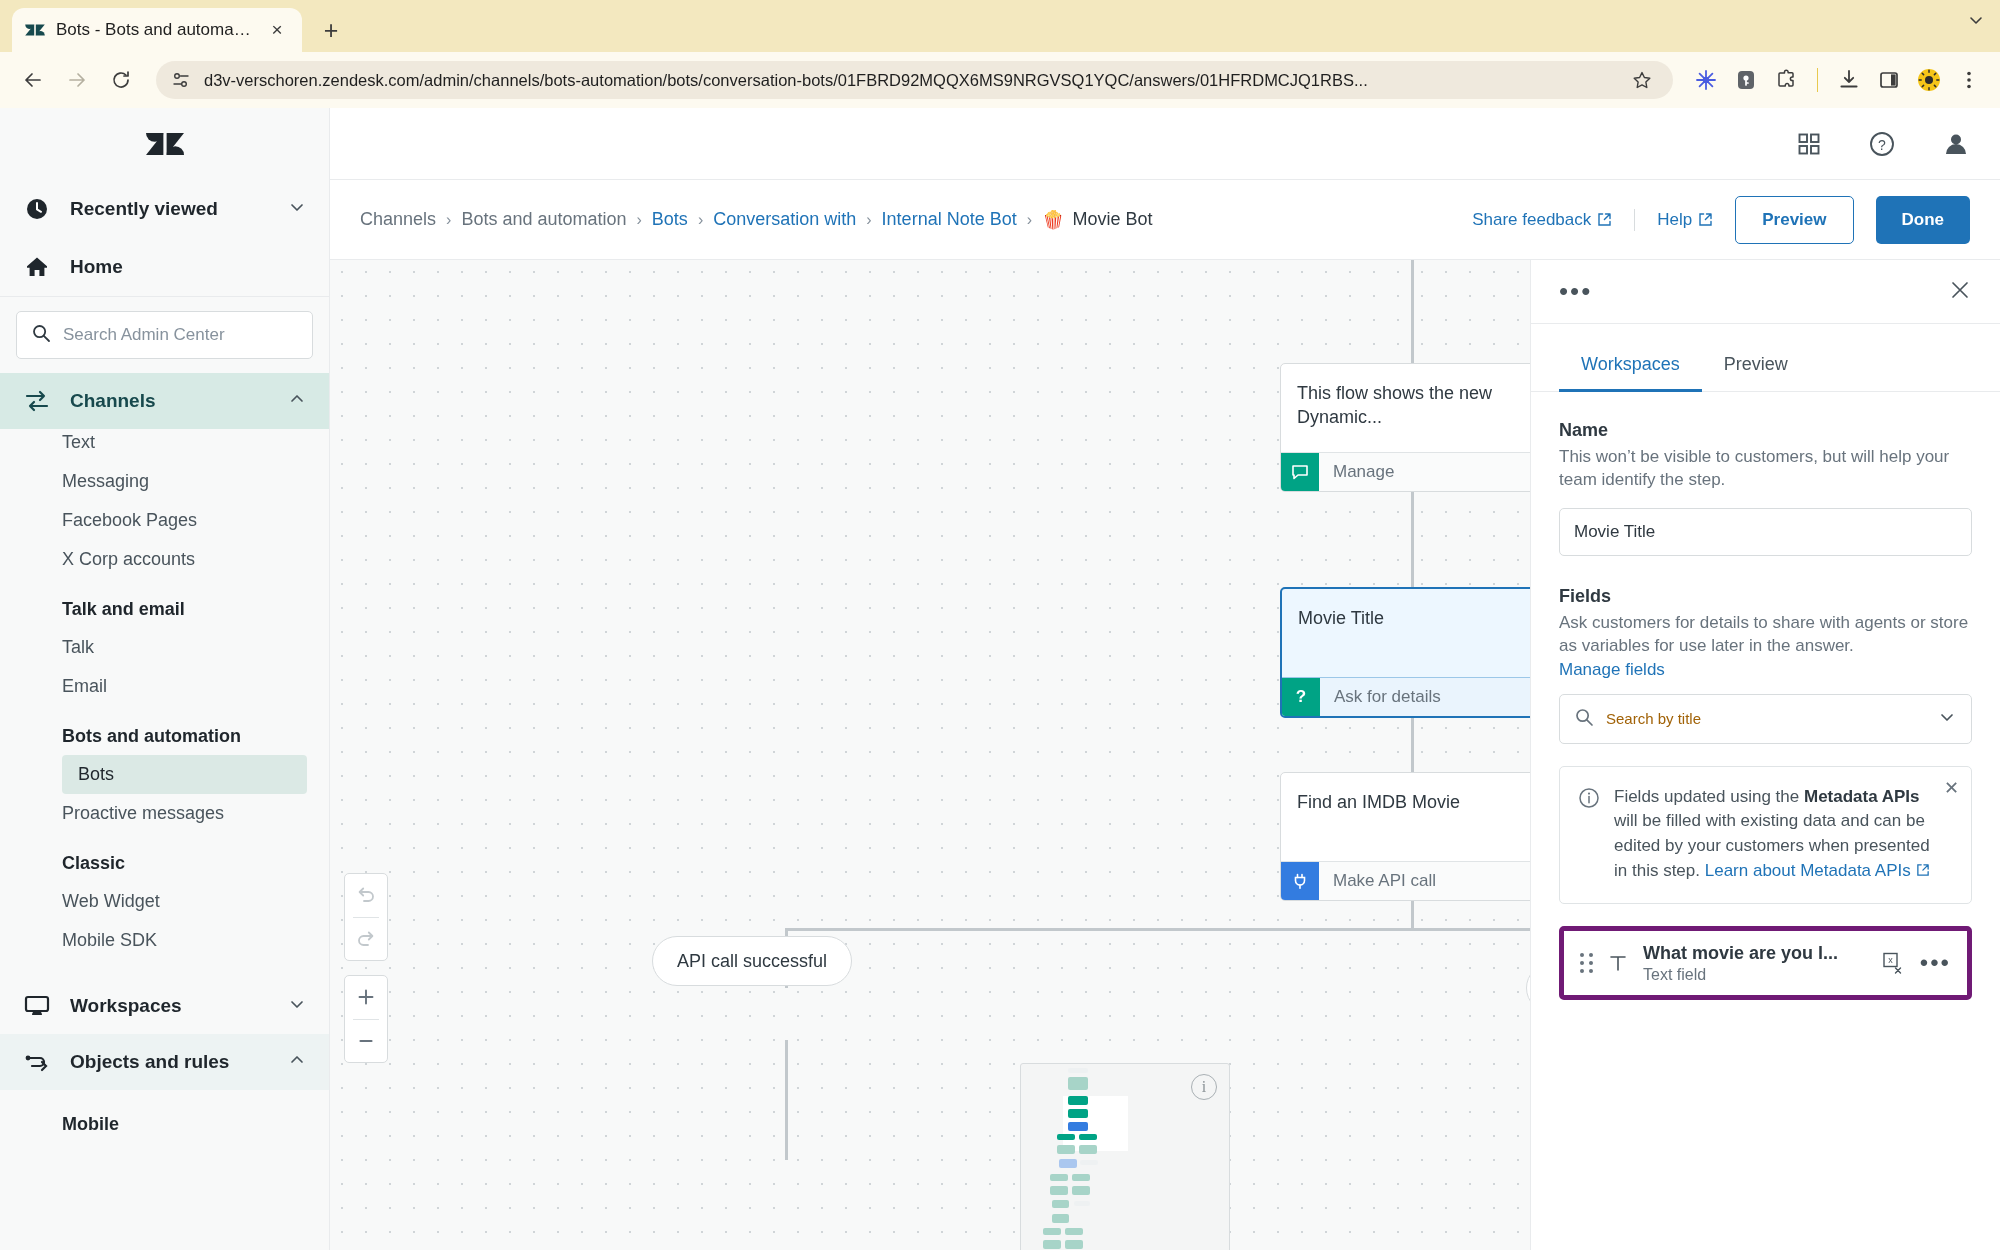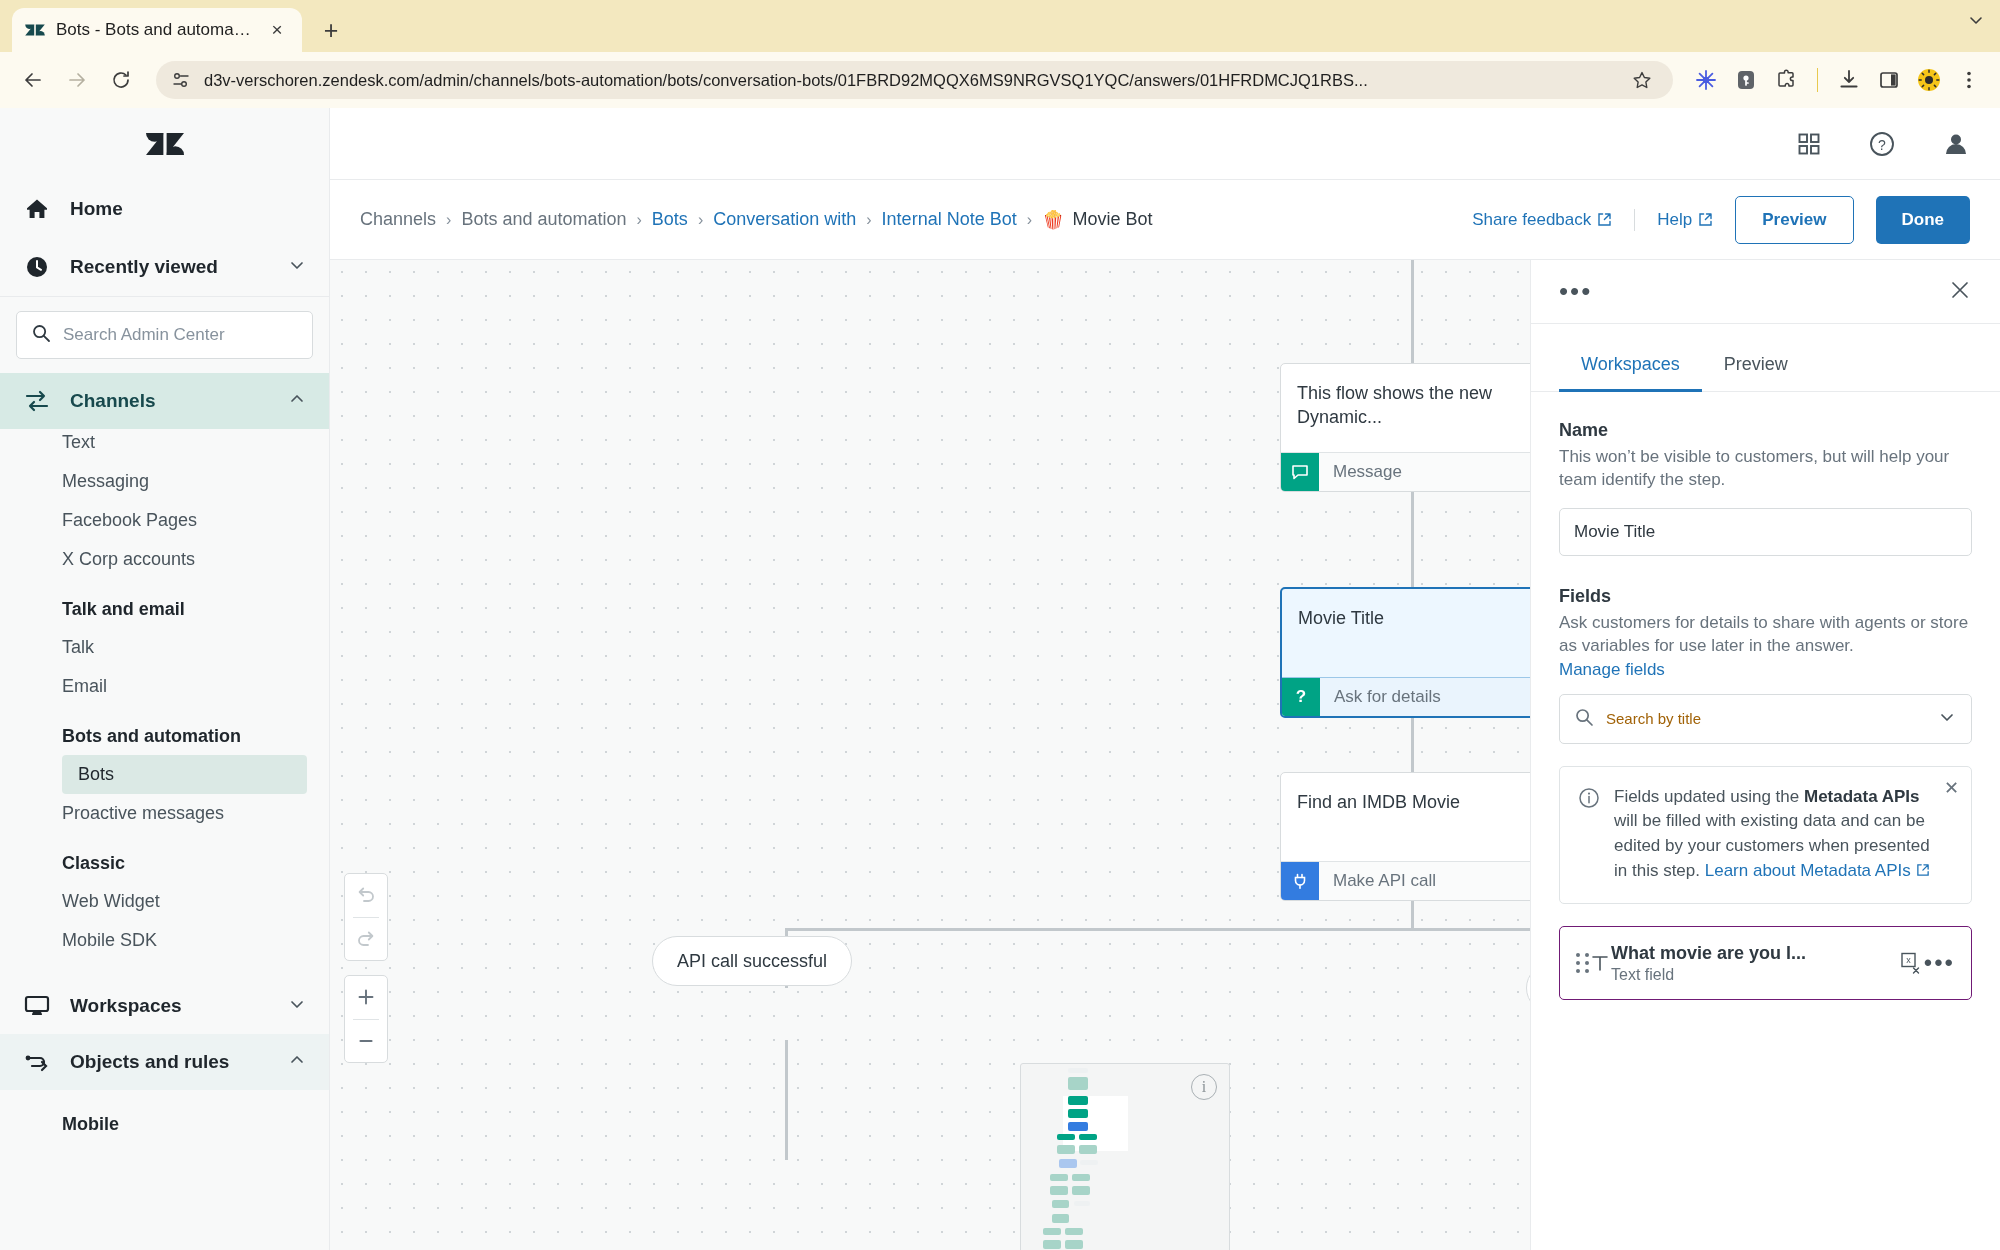--- a/index.html
+++ b/index.html
@@ -270,22 +270,22 @@
   .notice {
     margin-top: 22px; border: 1px solid #e0e4e6; border-radius: 5px;
     background: #fff; padding: 18px 18px 20px; position: relative;
     display: flex; gap: 14px;
   }
   .notice-x { position: absolute; top: 10px; right: 12px; color: #68737d; font-size: 18px; }
   .notice-txt { font-size: 17px; color: #49545c; line-height: 1.45; padding-right: 14px; }
   .notice-txt b { color: #2f3941; }
   .notice-txt a { color: #1f73b7; text-decoration: none; }
   .fieldrow {
-    margin-top: 22px; border: 1px solid #701a75; border-radius: 5px;
-    height: 74px; display: flex; align-items: center; padding: 0 16px; gap: 0;
+    margin-top: 22px; border: 5px solid #701a75; border-radius: 5px;
+    height: 74px; display: flex; align-items: center; padding: 0 16px; gap: 14px;
   }
   .grip { display: grid; grid-template-columns: repeat(2, 4px); gap: 4px 5px; }
   .grip i { width: 4px; height: 4px; background: #68737d; border-radius: 50%; display: block; }
   .fr-text { flex: 1; min-width: 0; }
   .fr-title {
     font-size: 18px; font-weight: bold; color: #2f3941;
     white-space: nowrap; overflow: hidden; text-overflow: ellipsis;
   }
   .fr-sub { font-size: 16px; color: #68737d; margin-top: 2px; }
   .fr-ico { color: #49545c; display: flex; align-items: center; }
@@ -412,39 +412,39 @@
           <path d="M18.4 8v22L1 30z" fill="#1f262c"></path>
           <path d="M1 8h17.4A8.7 8.7 0 0 1 1 8z" fill="#1f262c"></path>
           <path d="M21.6 30V8L39 8z" fill="#1f262c"></path>
           <path d="M39 30H21.6A8.7 8.7 0 0 1 39 30z" fill="#1f262c"></path>
         </svg>
       </div>
 
       <div class="nav-top-item">
         <span class="nav-icon">
           <svg width="26" height="26" viewBox="0 0 26 26">
-              <path d="M3 12.2L13 3.5l10 8.7v1.6h-2.6V22h-5v-6h-4.8v6h-5v-8.2H3z" fill="#1f262c"></path>
-            </svg>
-        </span>
-        <span>Home</span>
-      </div>
-
-      <div class="nav-top-item">
-        <span class="nav-icon">
-          <svg width="26" height="26" viewBox="0 0 26 26">
               <circle cx="13" cy="13" r="10" fill="#1f262c"></circle>
               <path d="M13 7v6.4l4 2.4" stroke="#fff" stroke-width="2" fill="none" stroke-linecap="round" stroke-linejoin="round"></path>
             </svg>
         </span>
         <span>Recently viewed</span>
         <span class="chev">
           <svg width="20" height="20" viewBox="0 0 20 20">
               <path d="M5 8l5 5 5-5" stroke="currentColor" stroke-width="1.7" fill="none" stroke-linecap="round" stroke-linejoin="round"></path>
             </svg>
         </span>
+      </div>
+
+      <div class="nav-top-item">
+        <span class="nav-icon">
+          <svg width="26" height="26" viewBox="0 0 26 26">
+              <path d="M3 12.2L13 3.5l10 8.7v1.6h-2.6V22h-5v-6h-4.8v6h-5v-8.2H3z" fill="#1f262c"></path>
+            </svg>
+        </span>
+        <span>Home</span>
       </div>
 
       <div class="nav-divider"></div>
 
       <div class="search-wrap">
         <div class="search-box">
           <span>
             <svg width="20" height="20" viewBox="0 0 20 20">
                 <circle cx="8.6" cy="8.6" r="5.6" stroke="#2f3941" stroke-width="1.8" fill="none"></circle>
                 <path d="M12.8 12.8L18 18" stroke="#2f3941" stroke-width="1.8" stroke-linecap="round"></path>
@@ -605,21 +605,21 @@
           <div class="edge edge-v" style="left:455px; top:780px; height:120px;"></div>
 
           <div class="node" style="left:950px; top:103px;">
             <div class="node-title">This flow shows the new Dynamic...</div>
             <div class="node-foot">
               <div class="node-badge teal">
                 <svg width="20" height="20" viewBox="0 0 20 20">
                     <path d="M3 4h14v9H8l-4 3.5V13H3z" stroke="#fff" stroke-width="1.6" fill="none" stroke-linejoin="round"></path>
                   </svg>
               </div>
-              <div class="node-foot-label">Message</div>
+              <div class="node-foot-label">Manage</div>
             </div>
           </div>
 
           <div class="node selected" style="left:950px; top:327px;">
             <div class="node-title">Movie Title</div>
             <div class="node-foot">
               <div class="node-badge teal">?</div>
               <div class="node-foot-label">Ask for details</div>
             </div>
           </div>

